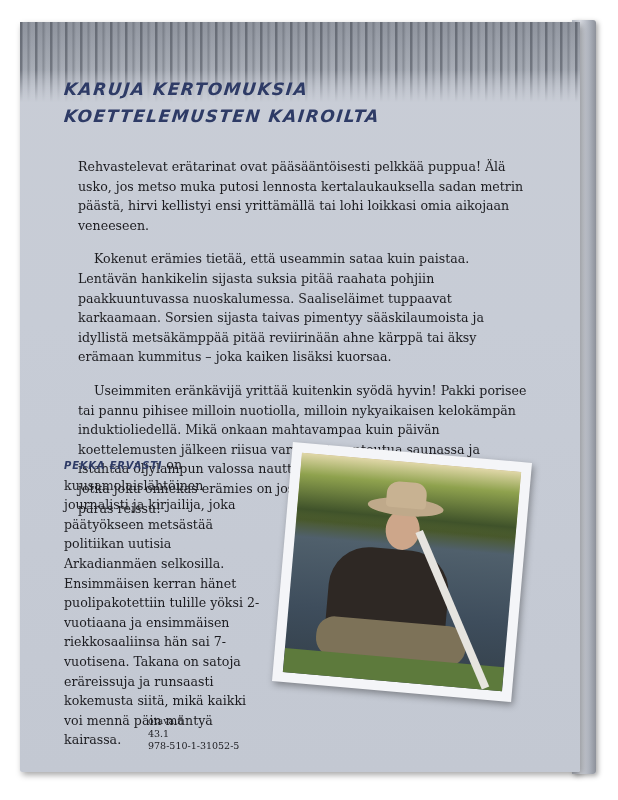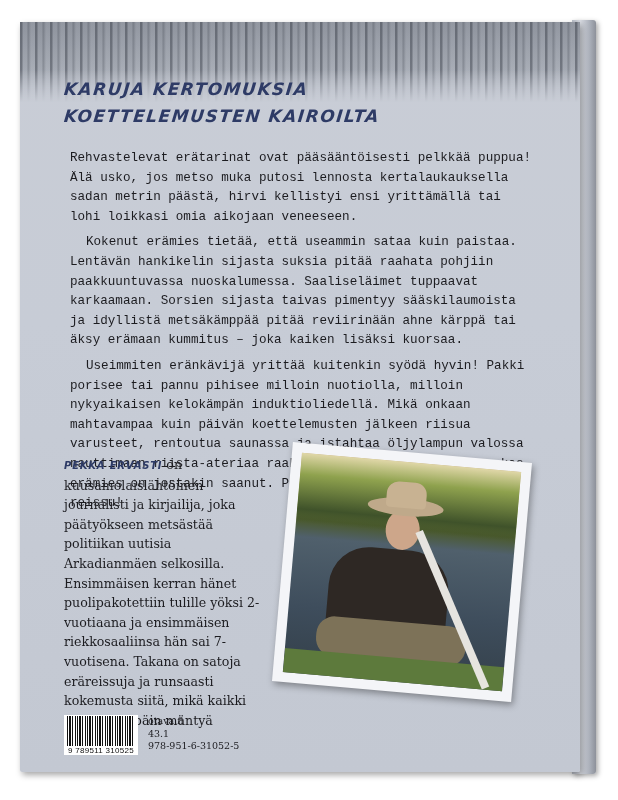--- a/index.html
+++ b/index.html
@@ -27,21 +27,21 @@
   .title-block { position:absolute; left:44px; top:54px; }
   .title-line {
     font-family:"DejaVu Sans", sans-serif; font-style:italic; font-weight:bold;
     color:#2e3b66; font-size:17px; letter-spacing:1.5px; line-height:27px;
     text-transform:uppercase; transform:skewX(-6deg);
   }
   .body-text {
     position:absolute; left:44px; top:121px; width:480px;
     font-size:12.6px; line-height:19.6px; color:#1c1c20;
   }
-  .body-text p { margin:6px;font-family:Liberation Mono, monospace; }
+  .body-text p { margin:14px; }
   .body-text p.indent { text-indent:16px; }
   .author {
     position:absolute; left:44px; top:433px; width:200px;
     font-size:12.6px; line-height:19.6px; color:#1c1c20;
   }
   .author-name {
     font-family:"DejaVu Sans", sans-serif; font-style:italic; font-weight:bold;
     font-size:10px; letter-spacing:0.8px; color:#2e3b66; text-transform:uppercase;
   }
   .photo {
@@ -108,23 +108,19 @@
       <div class="man-body"></div>
       <div class="legs"></div>
       <div class="man-head"></div>
       <div class="man-hat"></div>
       <div class="man-hat-top"></div>
       <div class="boat"></div>
       <div class="paddle"></div>
     </div>
   </div>
 
-  <div class="barcode">
-    <div class="bars"></div>
-    <div class="barcode-num">9 789511 310525</div>
-  </div>
 
   <div class="pubinfo">
     <div>otava.fi</div>
     <div>43.1</div>
-    <div>978-951-6-31052-5</div>
+    <div>978-510-1-31052-5</div>
   </div>
 </div>
 
 </body></html>

